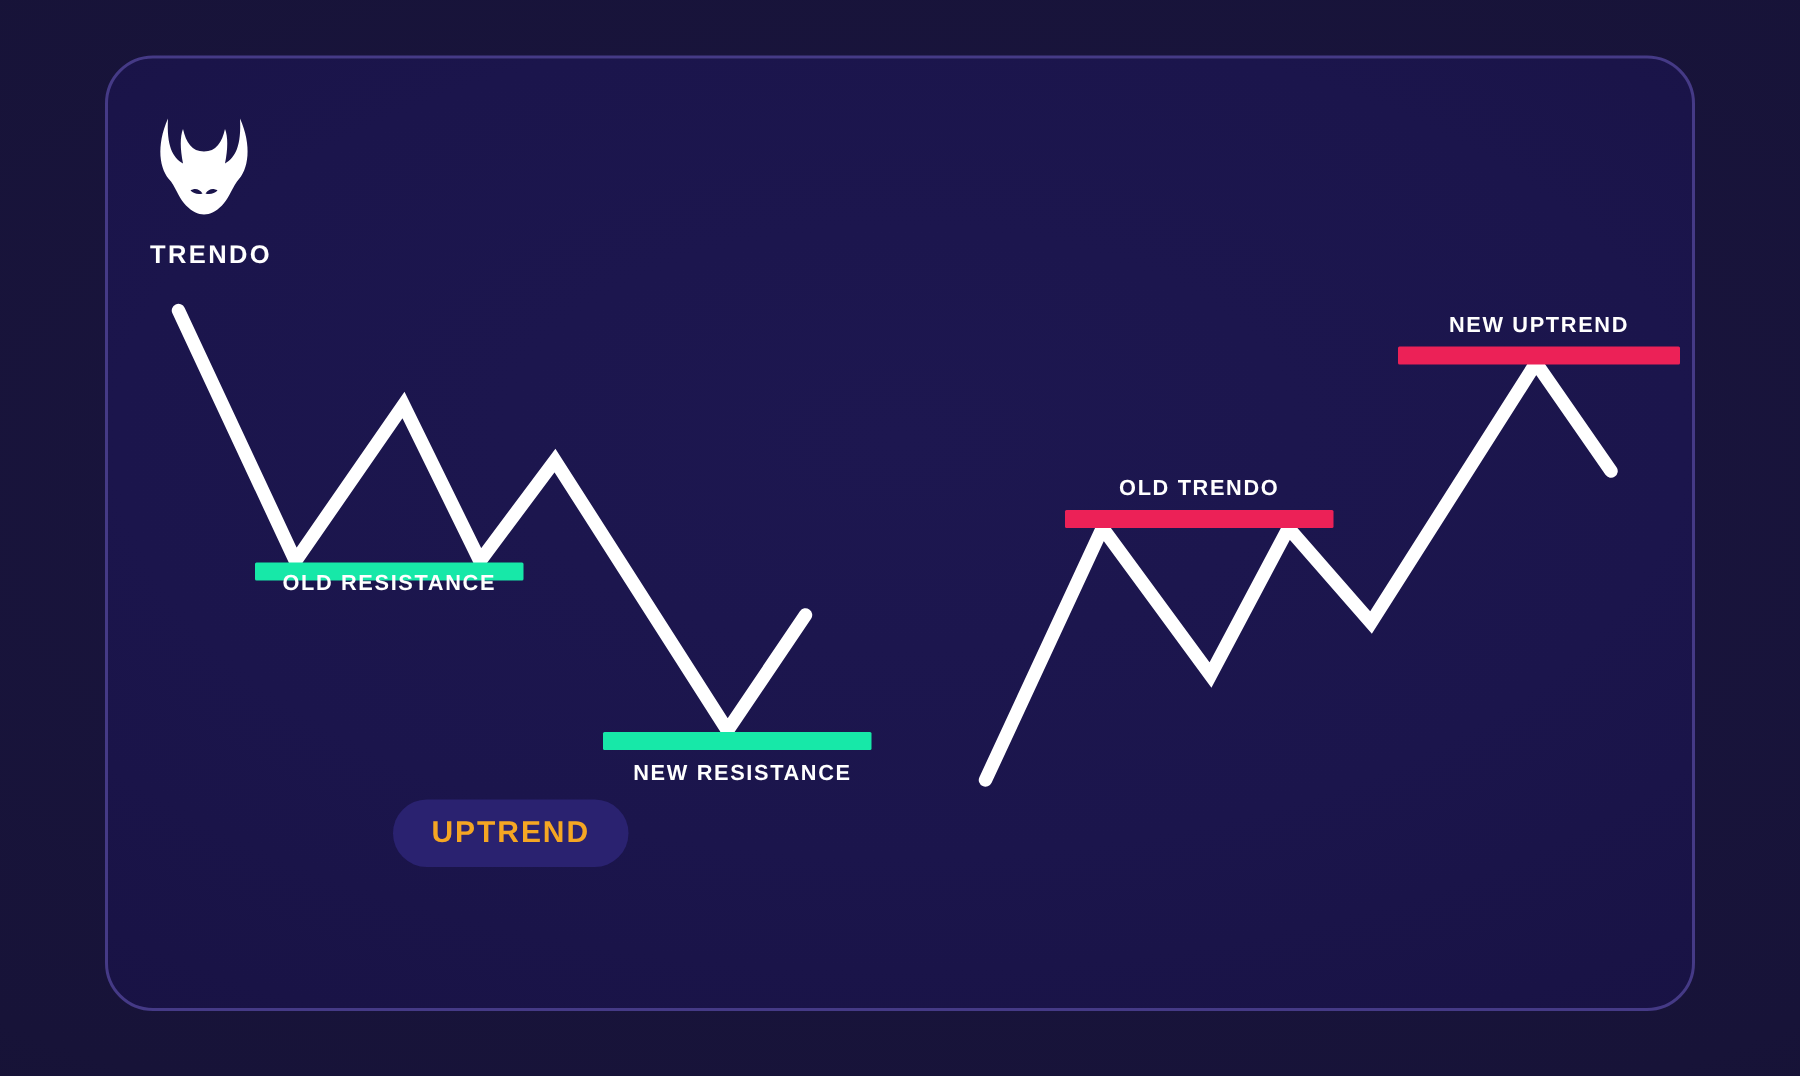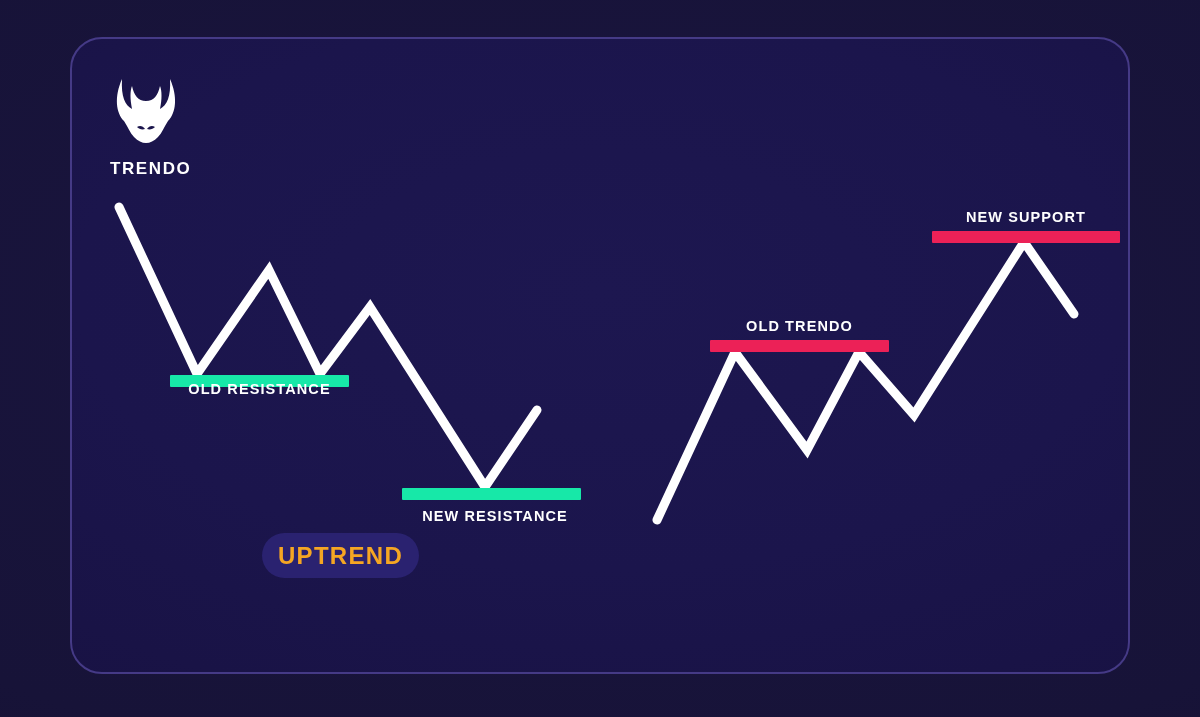--- a/index.html
+++ b/index.html
@@ -22,21 +22,21 @@
     left:70px; top:37px;
     width:1060px; height:637px;
     border:2px solid #453a86;
     border-radius:32px;
     background:
       radial-gradient(90% 80% at 50% 40%, #1d1750 0%, #1b154c 55%, #181243 100%);
   }
   
   .logo-wrap {
     position:absolute;
-    left:34px; top:36px;
+    left:24px; top:36px;
     width:160px;
     text-align:left;
   }
   .logo-mark { display:block; margin-left:4px; }
   .logo-text {
     display:block;
     margin-top:8px;
     margin-left:4px;
     color:#ffffff;
     font-size:17px;
@@ -63,21 +63,21 @@
   
   .pill {
     position:absolute;
     display:flex;
     align-items:center;
     justify-content:center;
     height:45px;
     border-radius:23px;
     background:#2a2270;
     color:#f5a623;
-    font-size:24px;
+    font-size:20px;
     font-weight:bold;
     letter-spacing:1.3px;
     white-space:nowrap;
   }
 </style>
 </head>
 <body>
 
 <div id="stage">
 
@@ -112,21 +112,21 @@
     </svg>
 
     <div id="levels">
         <div class="level-bar" style="left: 98px; top: 336px; width: 179px; background: rgb(23, 232, 168);"></div>
         <div class="level-label" style="left: 47.5px; width: 280px; top: 342px;">OLD RESISTANCE</div>
         <div class="level-bar" style="left: 330px; top: 449px; width: 179px; background: rgb(23, 232, 168);"></div>
         <div class="level-label" style="left: 283px; width: 280px; top: 469px;">NEW RESISTANCE</div>
         <div class="level-bar" style="left: 638px; top: 301px; width: 179px; background: rgb(236, 33, 87);"></div>
         <div class="level-label" style="left: 587.5px; width: 280px; top: 279px;">OLD TRENDO</div>
         <div class="level-bar" style="left: 860px; top: 192px; width: 188px; background: rgb(236, 33, 87);"></div>
-        <div class="level-label" style="left: 814px; width: 280px; top: 170px;">NEW SUPPORT</div>
+        <div class="level-label" style="left: 814px; width: 280px; top: 170px;">NEW UPTREND</div>
       </div>
 
     <div class="pill" id="pill-uptrend" style="left:190px; top:494px; width:157px;">
       <span>UPTREND</span>
     </div>
 
 
   </div>
 </div>
 

